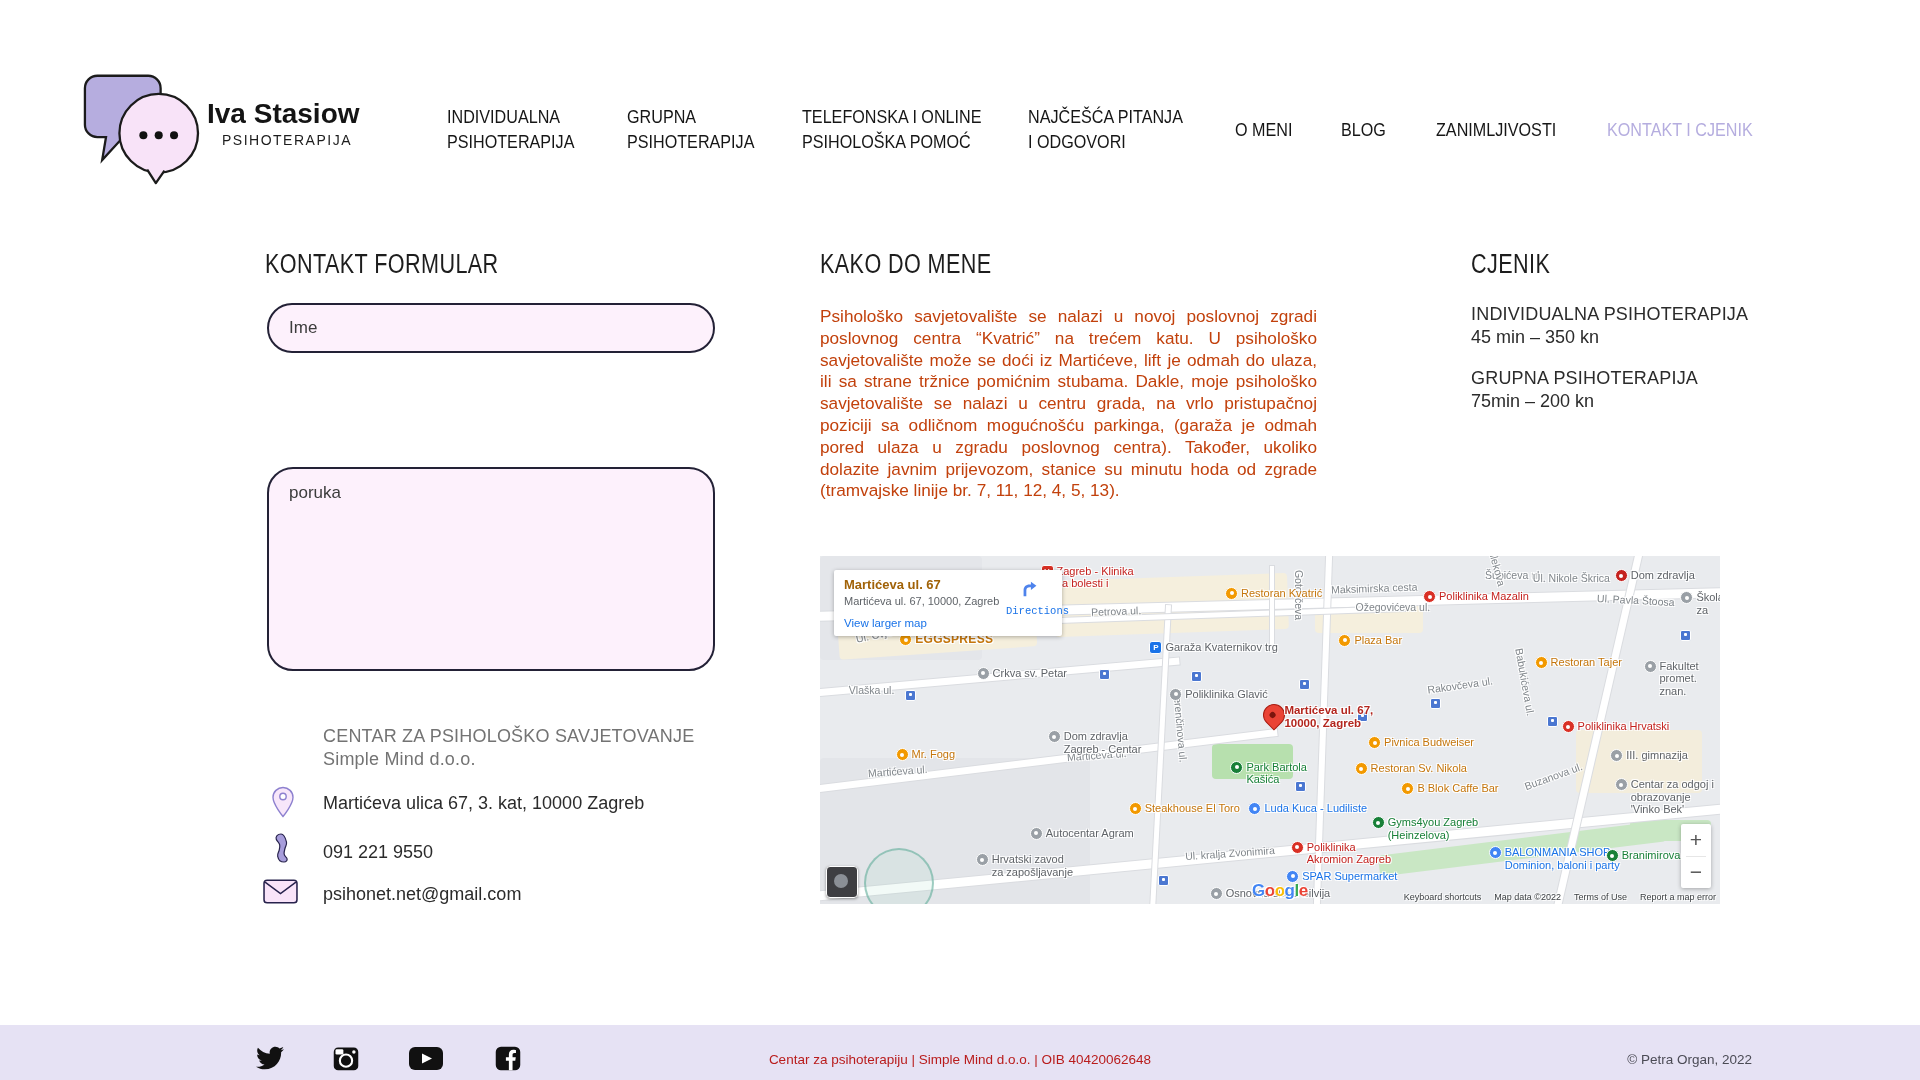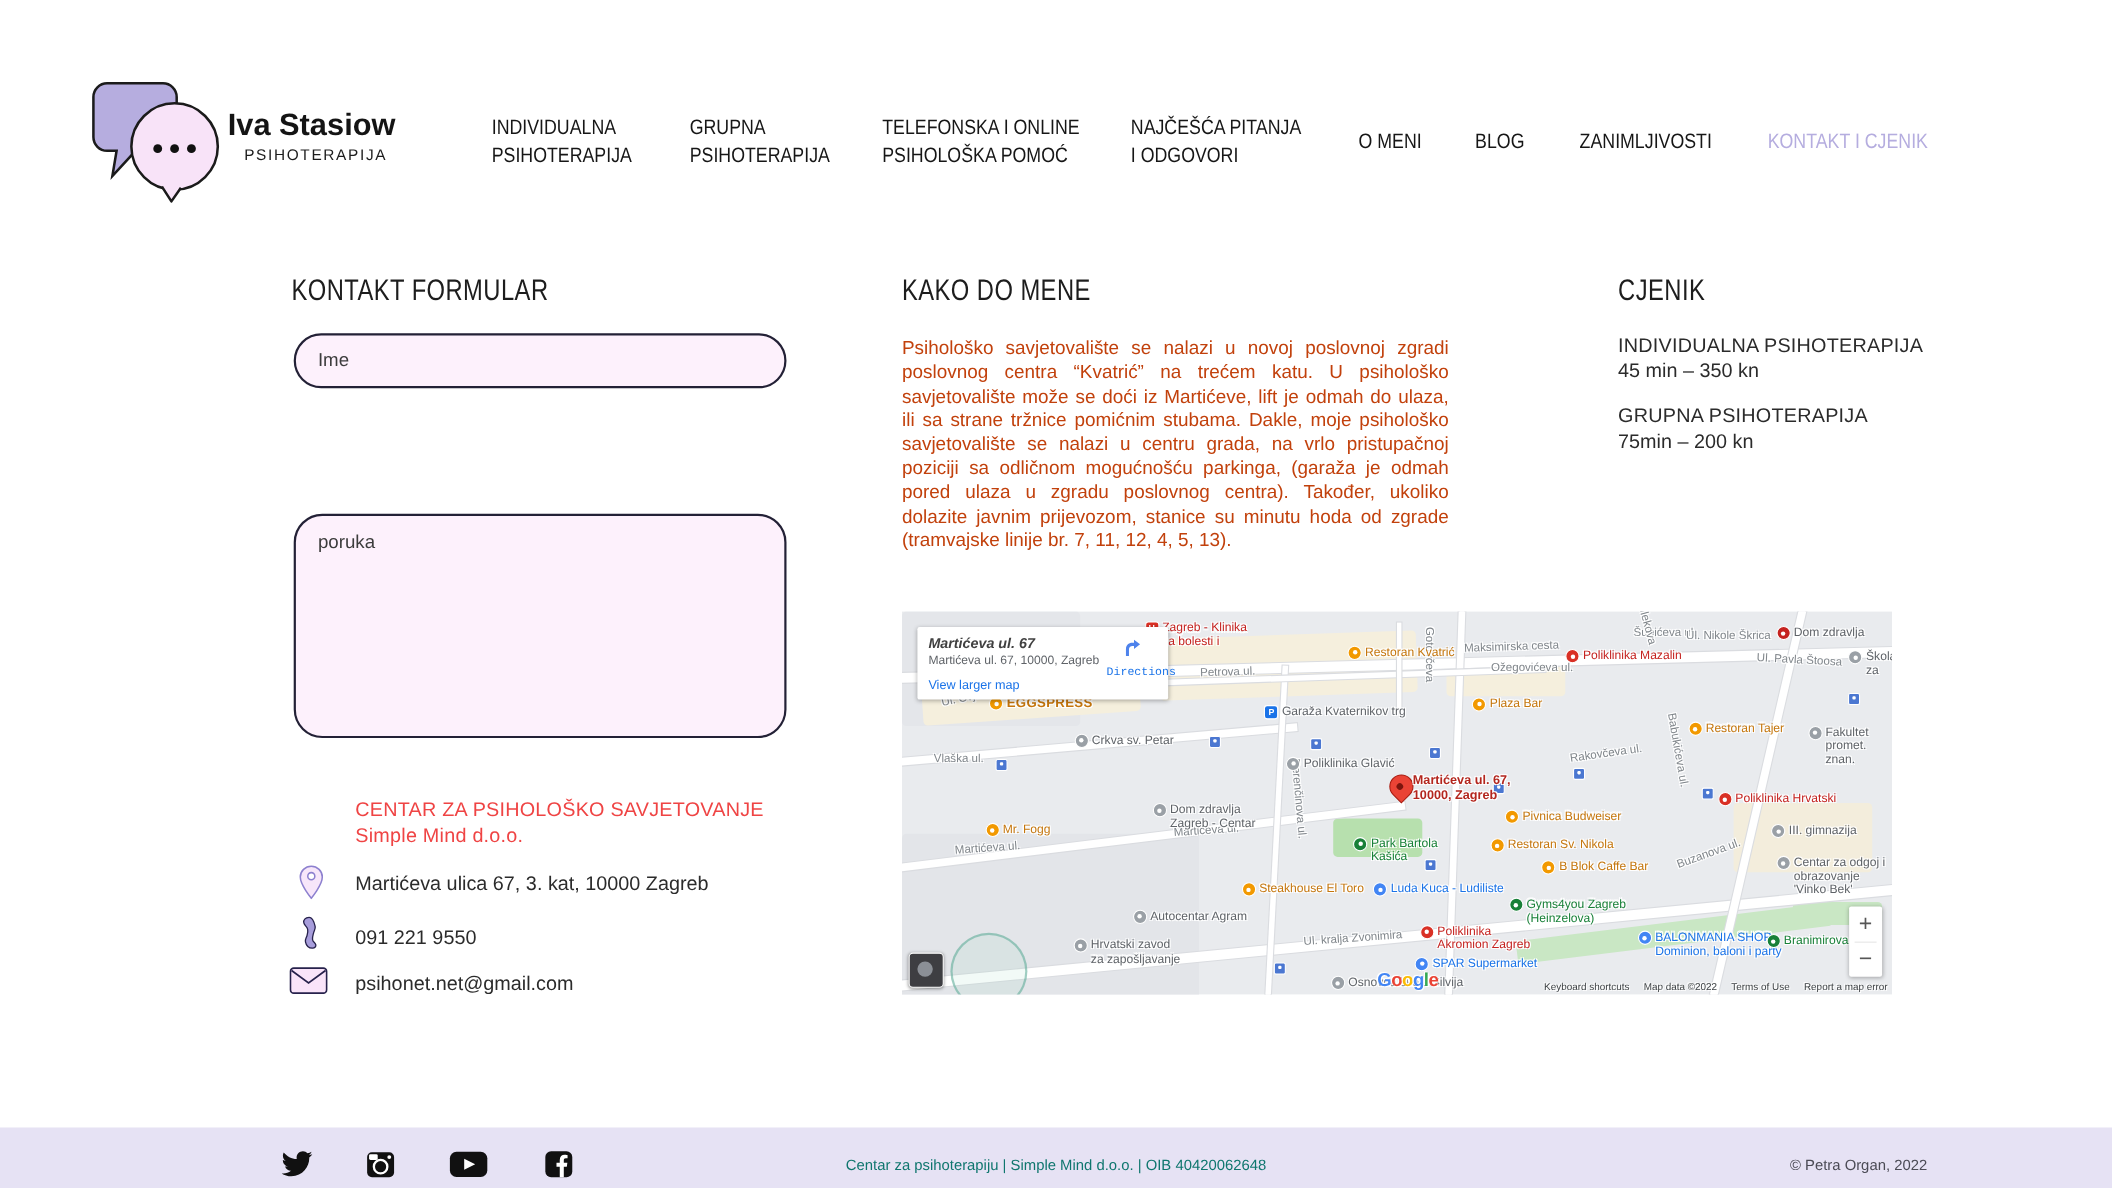--- a/index.html
+++ b/index.html
@@ -15,21 +15,21 @@
   .nav-item.active{color:#b5addf;}
   
   .sec-title{font-size:27px;color:#1d1d1d;letter-spacing:.5px;font-weight:400;}
   
   .field{position:absolute;left:267px;width:404px;background:#fdf1fc;border:2px solid #232136;
          border-radius:26px;font-family:"Liberation Sans",sans-serif;font-size:17px;color:#333;
          padding:0 20px;box-sizing:content-box;outline:none;}
   .field::placeholder{color:#3c3c3c;opacity:1;}
   textarea.field{padding-top:14px;resize:none;}
   
-  .company{font-size:18px;color:#ef4444;letter-spacing:.2px;}
+  .company{font-size:18px;color:#737373;letter-spacing:.2px;}
   .crow-text{font-size:18px;color:#2b2b2b;}
   
   .para{width:497px;font-size:17.2px;line-height:21.8px;color:#c2410c;text-align:justify;}
   
   .price-name{font-size:18px;color:#2b2b2b;letter-spacing:.2px;}
   .price-val{font-size:18px;color:#2b2b2b;}
   
   .map{left:820px;top:556px;width:900px;height:348px;background:#e9ebee;overflow:hidden;cursor:default;}
   .mpatch{position:absolute;border-radius:4px;}
   .mroad{position:absolute;background:#fff;box-shadow:0 0 0 1px #dadce0;}
@@ -51,21 +51,21 @@
   .cat-blue .picon{background:#4285f4;} .cat-blue .plabel{color:#1a73e8;}
   .cat-parking .picon{background:#1a73e8;border-radius:3px;} .cat-parking .plabel{color:#5f6368;}
   .cat-plain .picon{background:#9aa0a6;} .cat-plain .plabel{color:#5f6368;}
   .cat-pin .picon{background:#c5221f;} .cat-pin .plabel{color:#5f6368;}
   .transit{position:absolute;width:9px;height:9px;background:#4b77d1;border:1px solid #fff;
            border-radius:2px;z-index:3;}
   .transit::after{content:'';display:block;width:3px;height:3px;background:#fff;border-radius:1px;
                   margin:2px auto;}
   .map-card{position:absolute;left:14px;top:14px;width:228px;height:66px;background:#fff;z-index:20;
             box-shadow:0 1px 4px rgba(0,0,0,.3);border-radius:2px;}
-  .mc-title{position:absolute;left:10px;top:7px;font-size:13px;font-weight:700;color:#404040;font-style:italic;}
+  .mc-title{position:absolute;left:10px;top:7px;font-size:13px;font-weight:700;color:#a16207;}
   .mc-addr{position:absolute;left:10px;top:25px;font-size:11px;color:#5f6368;}
   .mc-link{position:absolute;left:10px;bottom:7px;font-size:11.5px;color:#1a73e8;cursor:pointer;}
   .mc-dir{position:absolute;right:8px;top:8px;width:48px;text-align:center;cursor:pointer;}
   .mc-dir .dtxt{font-size:10.5px;color:#1a73e8;display:block;margin-top:1px;font-family:Liberation Mono, monospace;}
   .gpin{position:absolute;width:20px;height:20px;background:#ea4335;border:1px solid #a81c11;
         border-radius:50% 50% 50% 0;transform:rotate(-45deg);z-index:8;}
   .gpin::after{content:'';position:absolute;width:6px;height:6px;background:#7c150d;border-radius:50%;
         top:6px;left:6px;}
   .pinlabel{position:absolute;font-size:11.5px;font-weight:700;color:#b3261e;line-height:13px;z-index:8;
         text-shadow:1px 1px 0 #fff,-1px -1px 0 #fff,1px -1px 0 #fff,-1px 1px 0 #fff;}
@@ -80,21 +80,21 @@
         text-shadow:0 0 3px #fff,1px 1px 0 #fff,-1px -1px 0 #fff;letter-spacing:-0.5px;}
   .svthumb{position:absolute;left:6px;bottom:6px;width:30px;height:30px;background:#3e3e42;z-index:21;
         border-radius:4px;border:1px solid #fff;box-shadow:0 1px 3px rgba(0,0,0,.4);}
   .svthumb::after{content:'';position:absolute;left:7px;top:7px;width:14px;height:14px;border-radius:50%;
         background:#8b8f96;}
   .photo-circle{position:absolute;left:44px;bottom:-14px;width:66px;height:66px;border-radius:50%;
         border:2px solid rgba(90,170,150,.55);background:rgba(150,210,190,.12);z-index:6;}
   
   .footer{left:0;top:1025px;width:1920px;height:55px;background:#e6e2f4;}
   .f-center{position:absolute;left:960px;top:1052px;transform:translateX(-50%);font-size:13.5px;
-        color:#0f766e;}
+        color:#b91c1c;}
   .f-right{position:absolute;right:168px;top:1052px;font-size:13.5px;color:#4b4b55;}
   .social{position:absolute;top:1044px;width:30px;height:30px;cursor:pointer;}
 </style>
 </head>
 <body>
 
 <div class="page">
 
   <div class="abs" style="left:78px;top:70px;width:125px;height:115px;">
     <svg width="125" height="115" viewBox="0 0 130 120">

